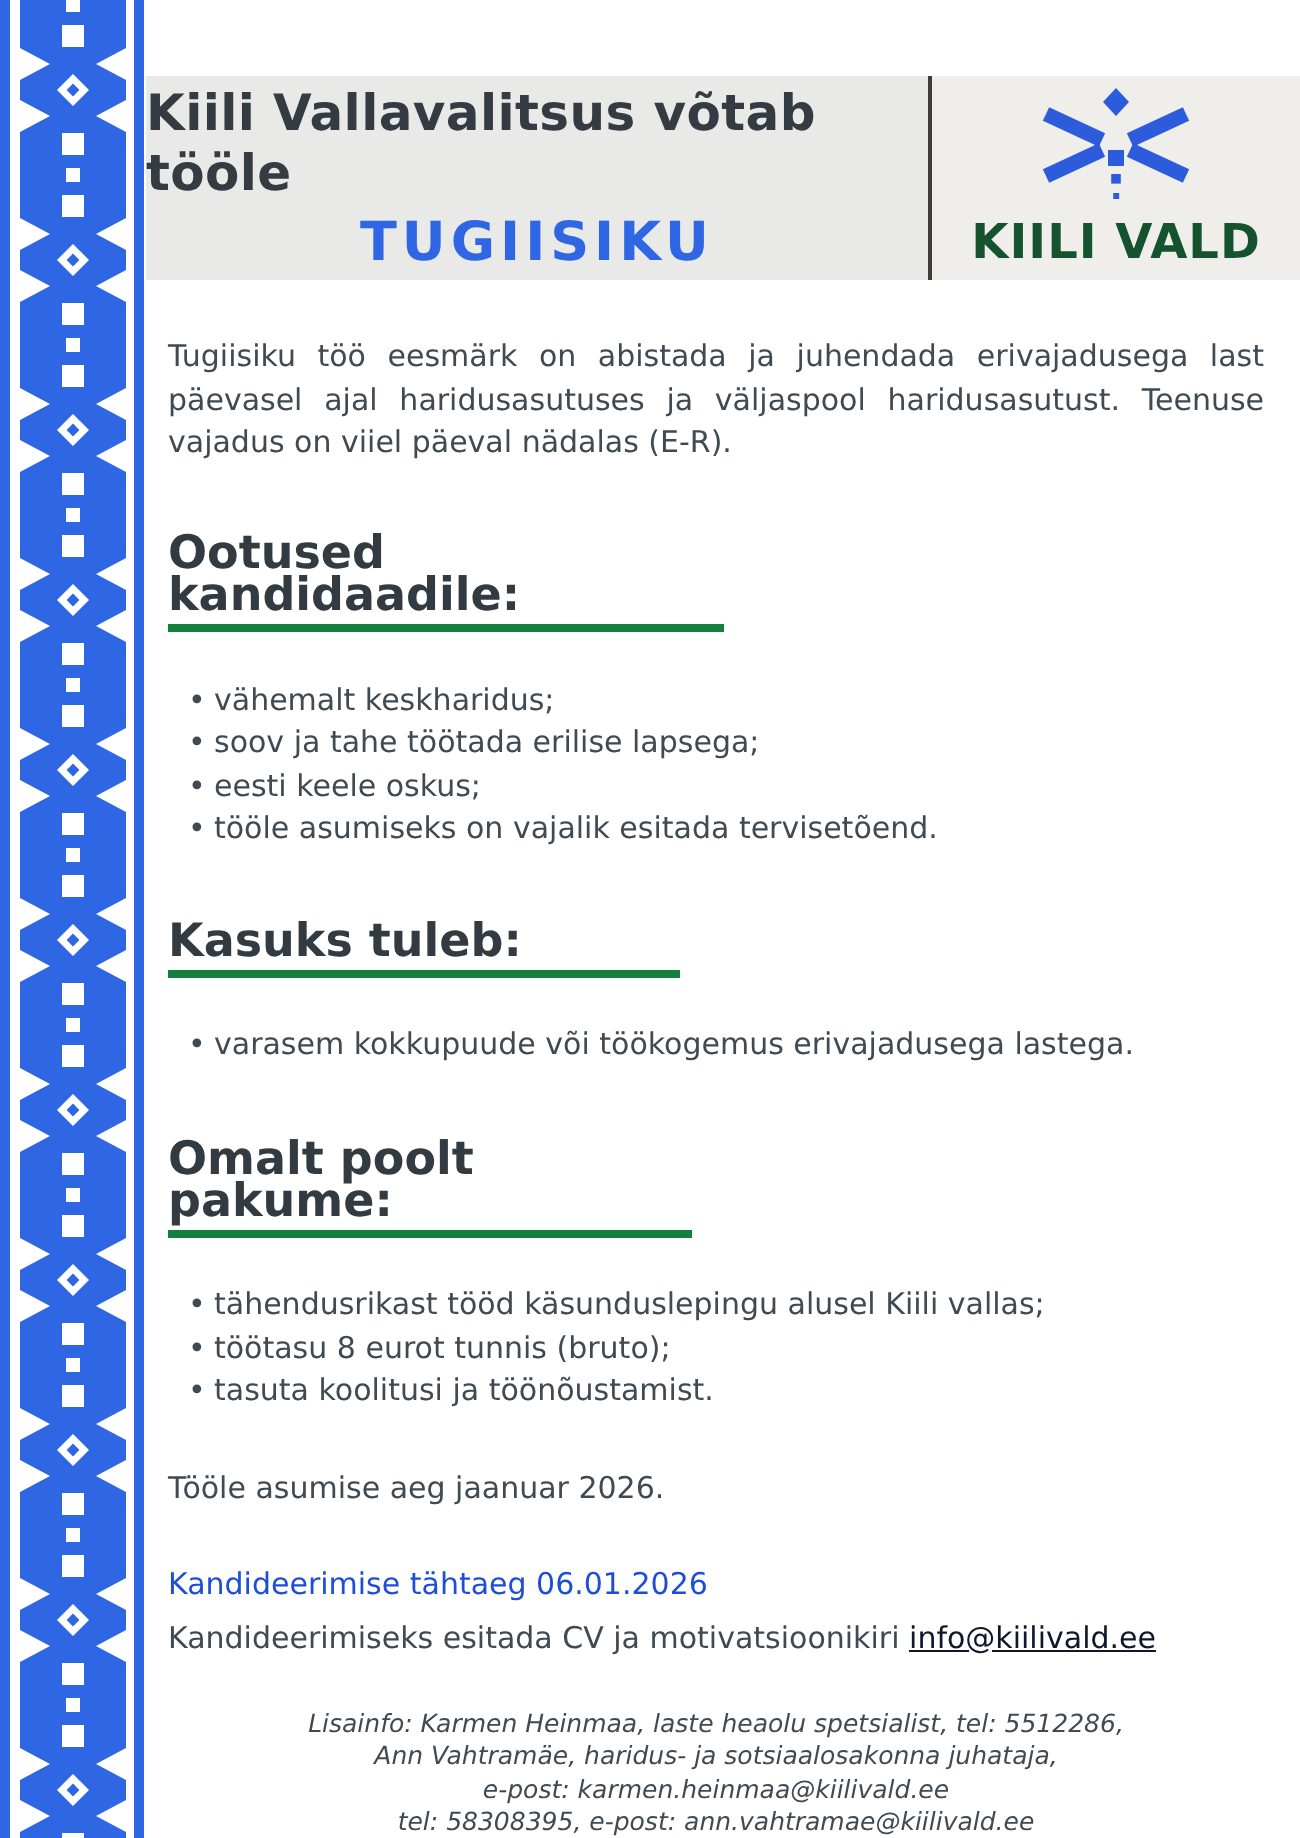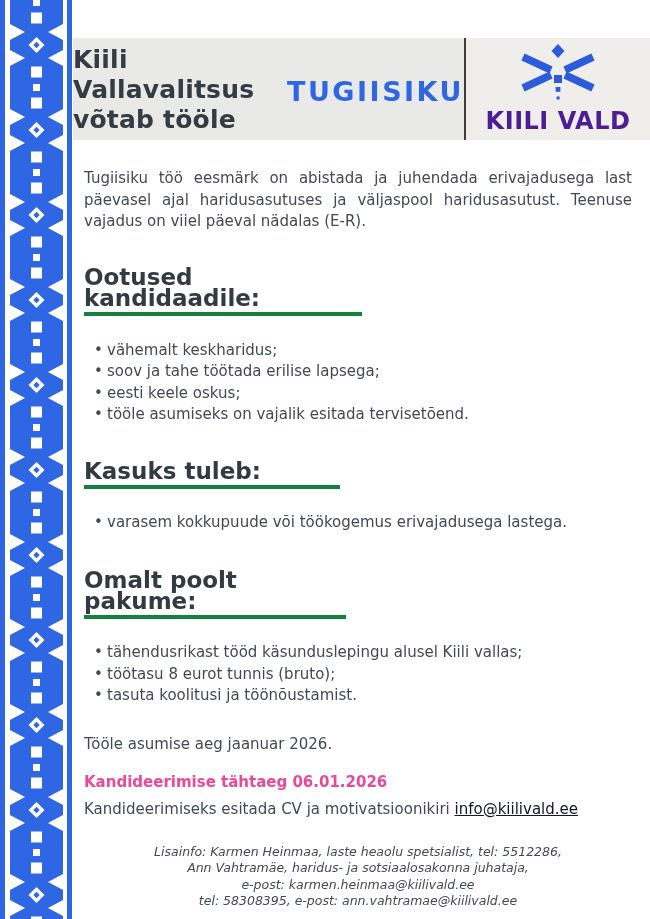--- a/index.html
+++ b/index.html
@@ -4,43 +4,43 @@
 <style>
   html,body{margin:0;padding:0;}
   body{font-family:"DejaVu Sans","Liberation Sans",sans-serif;background:#ffffff;}
   .page{position:relative;width:650px;height:919px;background:#ffffff;overflow:hidden;}
 
   
   .pattern-strip{position:absolute;left:0;top:0;width:73px;height:919px;}
 
   
   .header-band{position:absolute;left:73px;top:38px;width:577px;height:102px;display:flex;}
-  .header-left{width:391px;background:#e9e9e8;display:flex;align-items:center;justify-content:center;padding-top:2px;box-sizing:border-box;}
+  .header-left{width:391px;background:#e9e9e8;display:flex;flex-direction:column;align-items:center;justify-content:center;padding-top:2px;box-sizing:border-box;}
   .header-title{font-size:25px;font-weight:bold;color:#343b42;letter-spacing:0.2px;line-height:30px;}
   .header-role{font-size:27px;font-weight:bold;color:#2f66e3;letter-spacing:2.5px;line-height:34px;margin-top:3px;}
   .header-divider{width:2px;background:#3f3f3a;}
   .header-right{flex:1;background:#f0eeeb;display:flex;flex-direction:column;align-items:center;justify-content:center;}
   .logo-icon{display:block;margin-bottom:2px;}
-  .logo-text{font-size:24px;font-weight:800;color:#4c1d95;letter-spacing:0.5px;}
+  .logo-text{font-size:24px;font-weight:800;color:#14532d;letter-spacing:0.5px;}
 
   
   .content{position:absolute;left:84px;top:124px;width:548px;color:#3f4a52;font-size:15px;}
   .intro{margin-top:44px;line-height:21.5px;text-align:justify;}
   .section-heading{font-size:23px;font-weight:bold;color:#333b42;border-bottom:4px solid #15803d;padding-bottom:3px;line-height:21px;}
   .h1{margin-top:34px;width:278px;}
   .h2{margin-top:35px;width:256px;}
   .h3{margin-top:37px;width:262px;}
   ul.bullets{list-style:none;margin:0;padding:0;}
   ul.bullets.b1{margin-top:24px;}
   ul.bullets.b2{margin-top:23px;}
   ul.bullets.b3{margin-top:23px;}
   ul.bullets li{position:relative;padding-left:23px;line-height:21.5px;}
   ul.bullets li::before{content:"\2022";position:absolute;left:10px;top:0;}
   .start-line{margin-top:27px;line-height:21px;}
-  .deadline-line{margin-top:17px;font-weight:bold;color:#ec4899;line-height:21px;}
+  .deadline-line{margin-top:27px;font-weight:normal;color:#1d4ed8;line-height:21px;}
   .apply-line{margin-top:6px;line-height:21px;}
   .email-link{color:#0f172a;text-decoration:underline;}
   .footer-info{margin-top:24px;text-align:center;font-style:italic;font-size:12.5px;line-height:16.5px;color:#3f4a52;}
 </style>
 </head>
 <body>
 
 <div class="page">
 
   <svg class="pattern-strip" width="73" height="919" viewBox="0 0 73 919" xmlns="http://www.w3.org/2000/svg">

